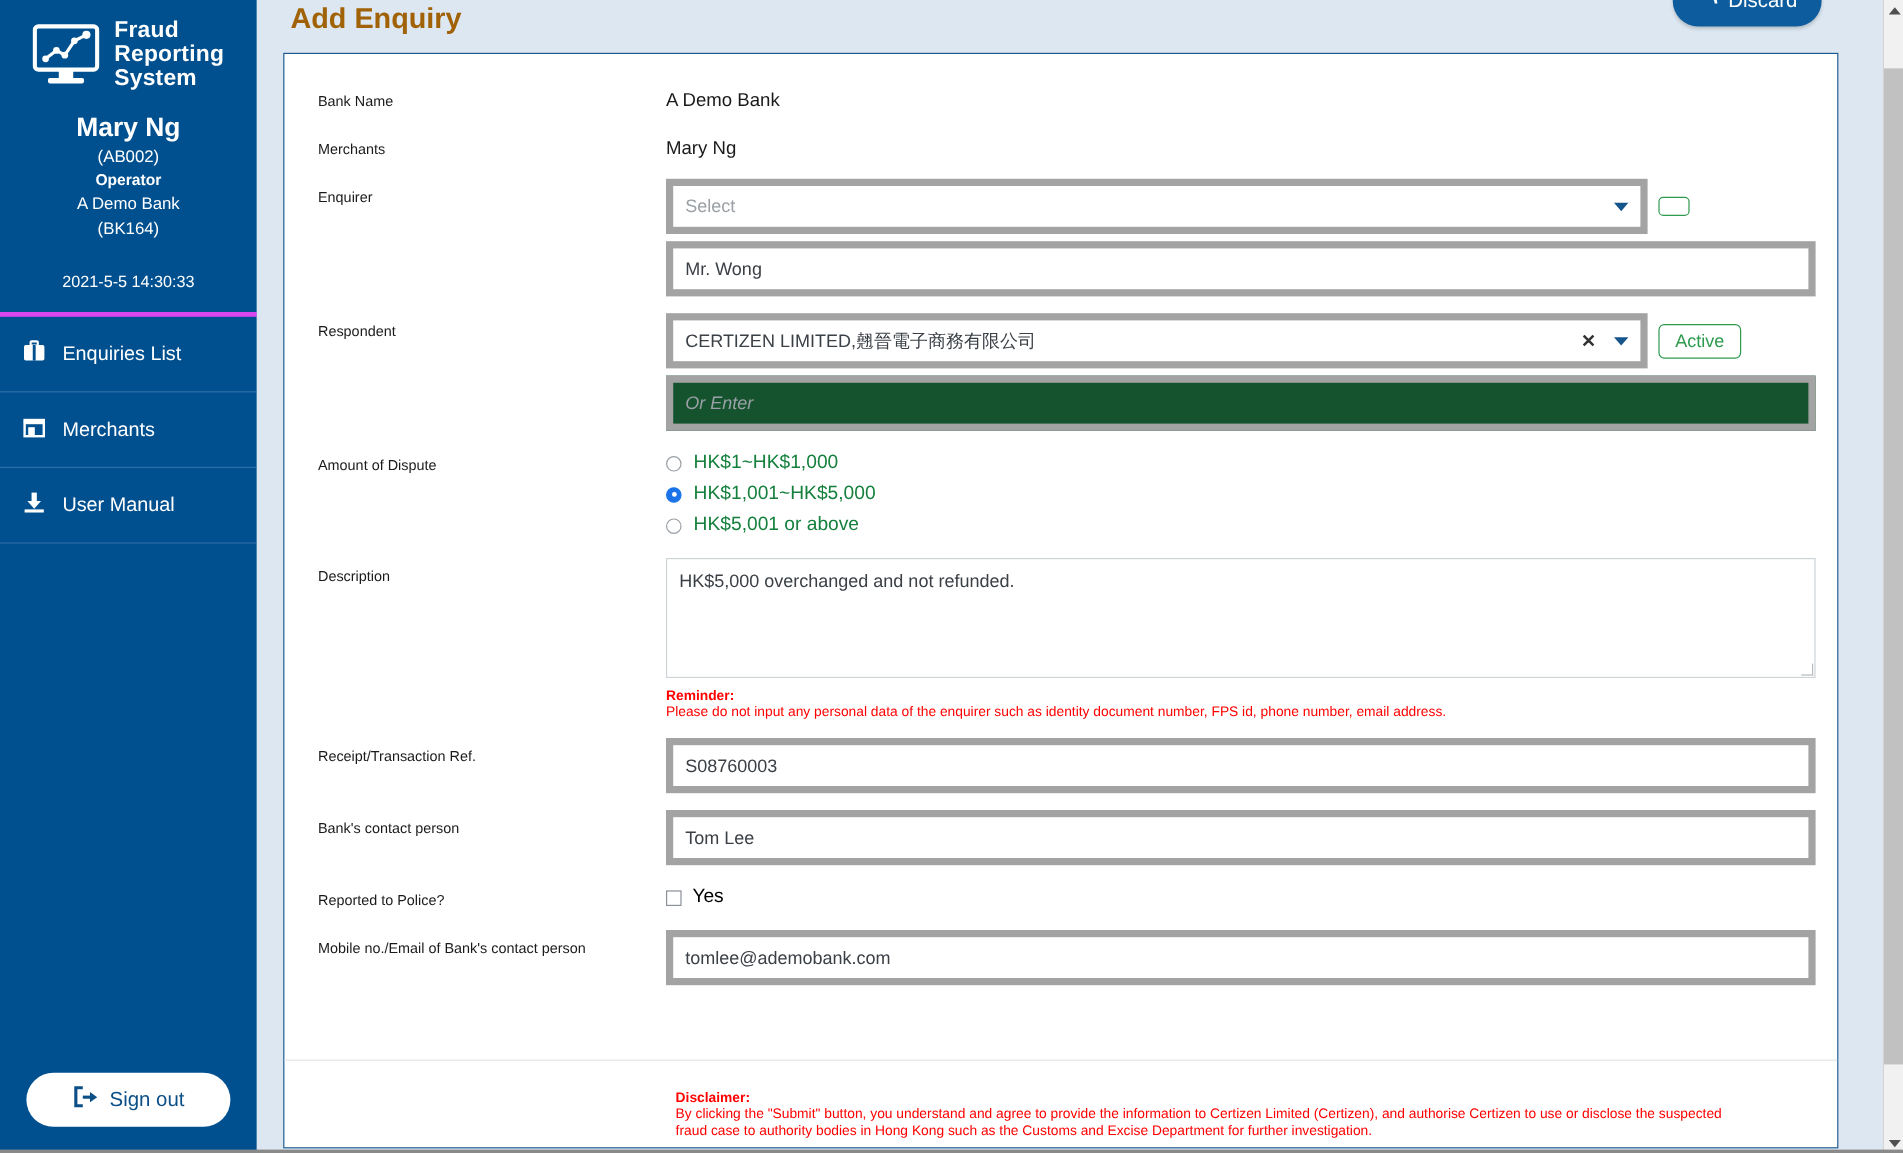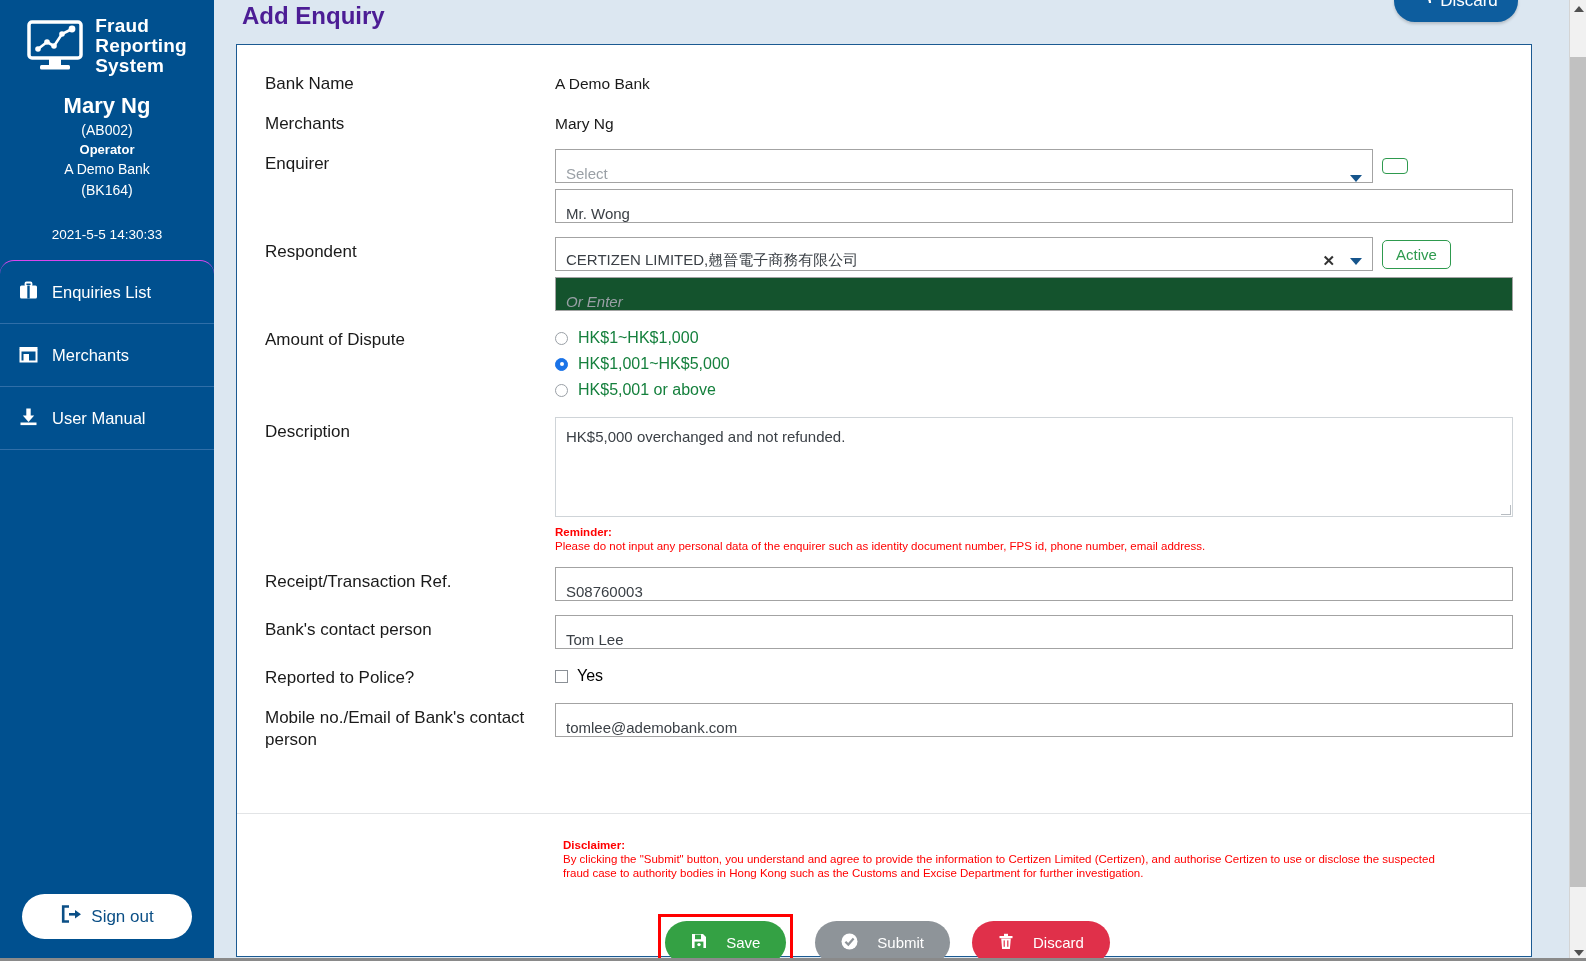--- a/index.html
+++ b/index.html
@@ -46,21 +46,21 @@
   .user-id { font-size: 14px; line-height: 20px; }
   .user-role { font-size: 13px; font-weight: bold; line-height: 19px; }
   .user-bank { font-size: 14px; line-height: 20px; }
   .user-bankcode { font-size: 14px; line-height: 22px; }
   .clock {
     text-align: center;
     font-size: 13.5px;
     padding-top: 26px;
     padding-bottom: 18px;
   }
-  .nav { border-top: 1px solid #d946ef; border-radius: 14px; }
+  .nav { border-top: 4px solid #d946ef; }
   .nav-item {
     display: flex;
     align-items: center;
     gap: 13px;
     height: 63px;
     padding-left: 18px;
     border-bottom: 1px solid #2f6ea8;
     font-size: 16.5px;
     cursor: pointer;
   }
@@ -95,21 +95,21 @@
     overflow: hidden;
   }
   .page-head {
     height: 44px;
     display: flex;
     align-items: flex-start;
     padding-left: 14px;
     padding-top: 2px;
   }
   .page-title {
-    color: #4c1d95;
+    color: #a16207;
     font-size: 24px;
     font-weight: bold;
   }
   .top-discard {
     position: absolute;
     right: 68px;
     top: -20px;
     width: 124px; height: 42px;
     background: #0d5d9e;
     color: #ffffff;
@@ -135,35 +135,35 @@
 
   .row {
     display: flex;
     align-items: flex-start;
     margin-bottom: 14px;
   }
   .row.tight { margin-bottom: 6px; }
   .lbl {
     width: 290px;
     flex: 0 0 290px;
-    font-size: 17px;
+    font-size: 12px;
     color: #1a1a1a;
     line-height: 22px;
     padding-top: 4px;
   }
   .fld { flex: 1 1 auto; min-width: 0; }
 
   .static-val { font-size: 15.5px; color: #1a1a1a; line-height: 22px; padding-top: 4px; }
 
   .ctrl {
-    height: 34px;
-    border: 1px solid #a3a3a3;
+    height: 46px;
+    border: 6px solid #a3a3a3;
     background: #ffffff;
     display: flex;
-    align-items: flex-end;
+    align-items: center;
     padding: 0 10px;
     font-size: 15px;
     color: #4a4f55;
     width: 100%;
   }
   .ctrl.plain { background: #14532d; font-style: italic; }
   .ctrl .ph { color: #9aa0a6; }
   .ctrl .val { color: #3b4046; }
   .ctrl.sel { justify-content: space-between; }
   .inline { display: flex; align-items: center; gap: 9px; }

